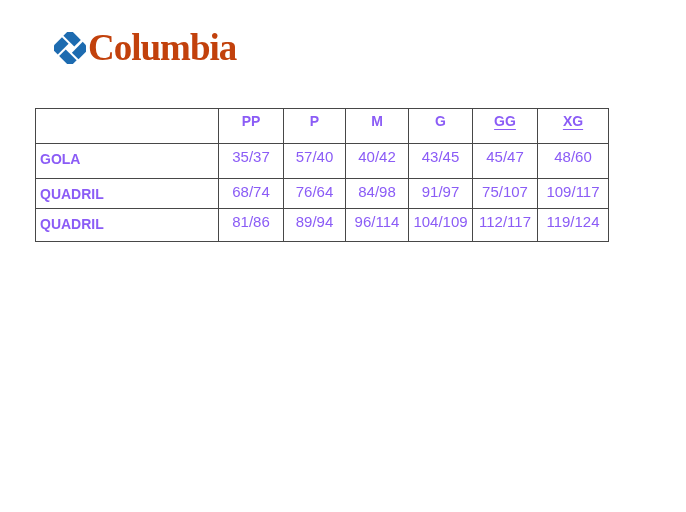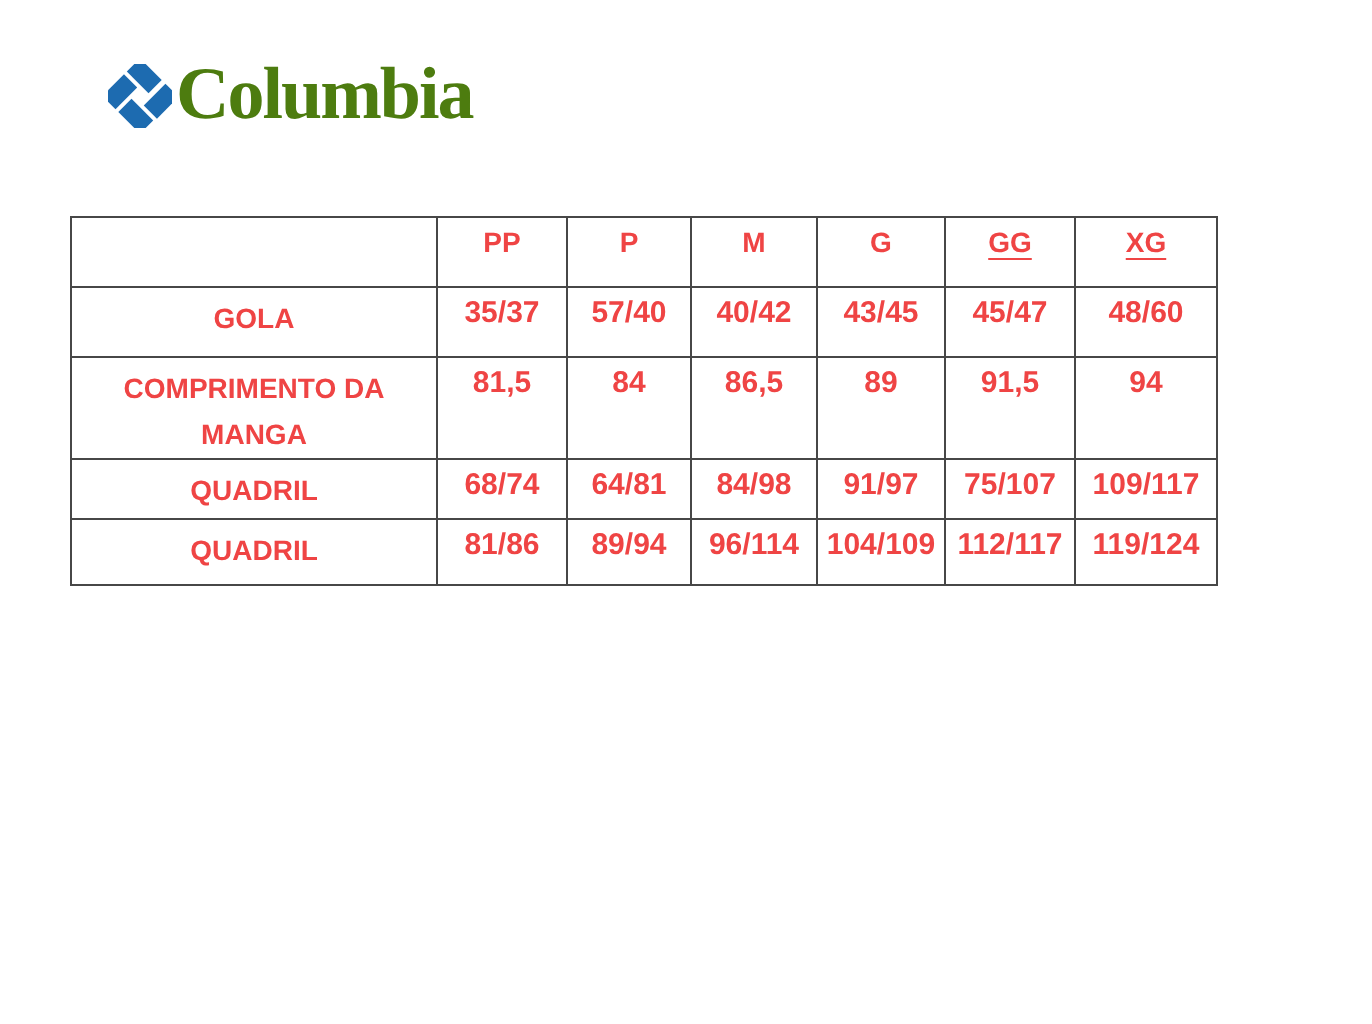--- a/index.html
+++ b/index.html
@@ -26,21 +26,21 @@
     display: flex;
     align-items: center;
     gap: 2px;
   }
   .gem {
     width: 32px;
     height: 32px;
     display: block;
   }
   .wordmark {
-    color: #4d7c0f;
+    color: #c2410c;
     font-family: "Liberation Serif", serif;
     font-weight: bold;
     font-size: 37px;
     line-height: 1;
     letter-spacing: -1px;
   }
 
   
   .chart {
     position: absolute;
@@ -50,40 +50,40 @@
   table.size-chart {
     border-collapse: collapse;
     table-layout: fixed;
     width: 573px;
     background: #ffffff;
   }
   table.size-chart td, table.size-chart th {
     border: 1.5px solid #474747;
     vertical-align: top;
     padding: 4px 4px 0 4px;
-    color: #ef4444;
+    color: #8b5cf6;
     overflow: hidden;
   }
   th.col-size {
     font-size: 14px;
     font-weight: bold;
     text-align: center;
     color: #1a1a1a;
   }
   th.row-label {
     font-size: 14px;
     font-weight: bold;
-    text-align: center;
+    text-align: left;
     padding-left: 6px;
     line-height: 23px;
     color: #1a1a1a;
   }
   td.val {
     font-size: 15px;
-    font-weight: bold;
+    font-weight: normal;
     text-align: center;
     color: #2e2e2e;
   }
   tr.r-header { height: 35px; }
   tr.r-0 { height: 35px; }
   tr.r-1 { height: 50px; }
   tr.r-2 { height: 30px; }
   tr.r-3 { height: 33px; }
   tr.r-4 { height: 31px; }
   .spellcheck {
@@ -141,34 +141,25 @@
       <tr class="r-0">
         <th class="row-label">GOLA</th>
         <td class="val">35/37</td>
         <td class="val">57/40</td>
         <td class="val">40/42</td>
         <td class="val">43/45</td>
         <td class="val">45/47</td>
         <td class="val">48/60</td>
       </tr>
 
-      <tr class="r-1">
-        <th class="row-label">COMPRIMENTO DA MANGA</th>
-        <td class="val">81,5</td>
-        <td class="val">84</td>
-        <td class="val">86,5</td>
-        <td class="val">89</td>
-        <td class="val">91,5</td>
-        <td class="val">94</td>
-      </tr>
 
       <tr class="r-2">
         <th class="row-label">QUADRIL</th>
         <td class="val">68/74</td>
-        <td class="val">64/81</td>
+        <td class="val">76/64</td>
         <td class="val">84/98</td>
         <td class="val">91/97</td>
         <td class="val">75/107</td>
         <td class="val">109/117</td>
       </tr>
 
       <tr class="r-3">
         <th class="row-label">QUADRIL</th>
         <td class="val">81/86</td>
         <td class="val">89/94</td>

